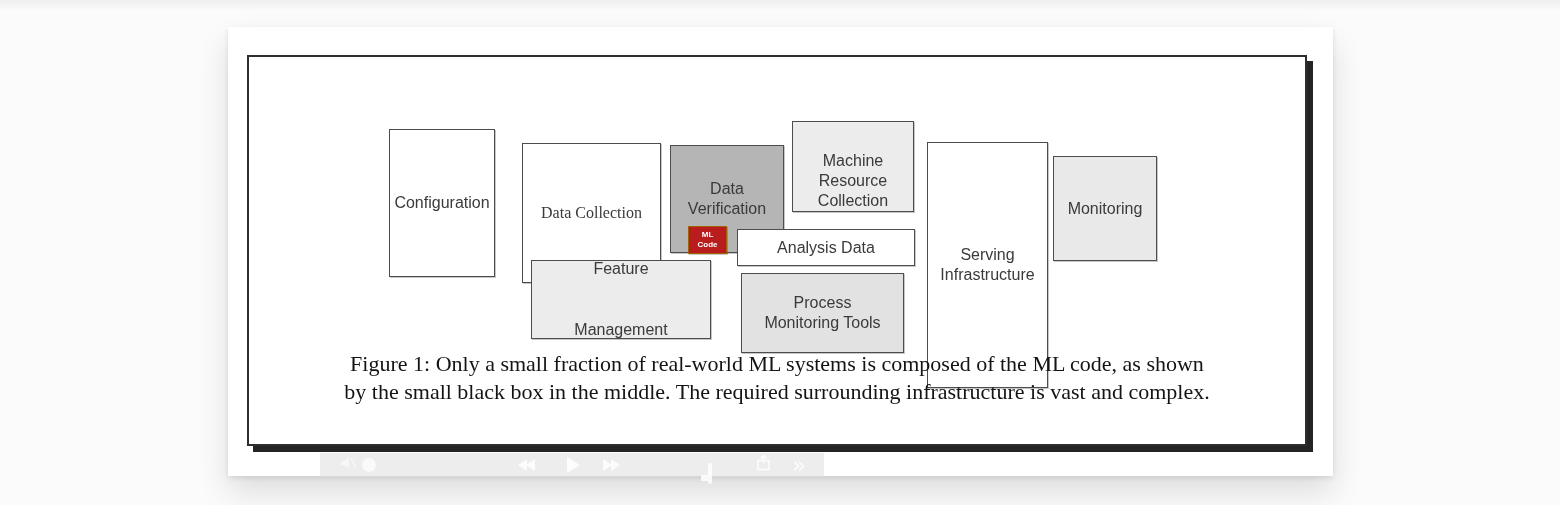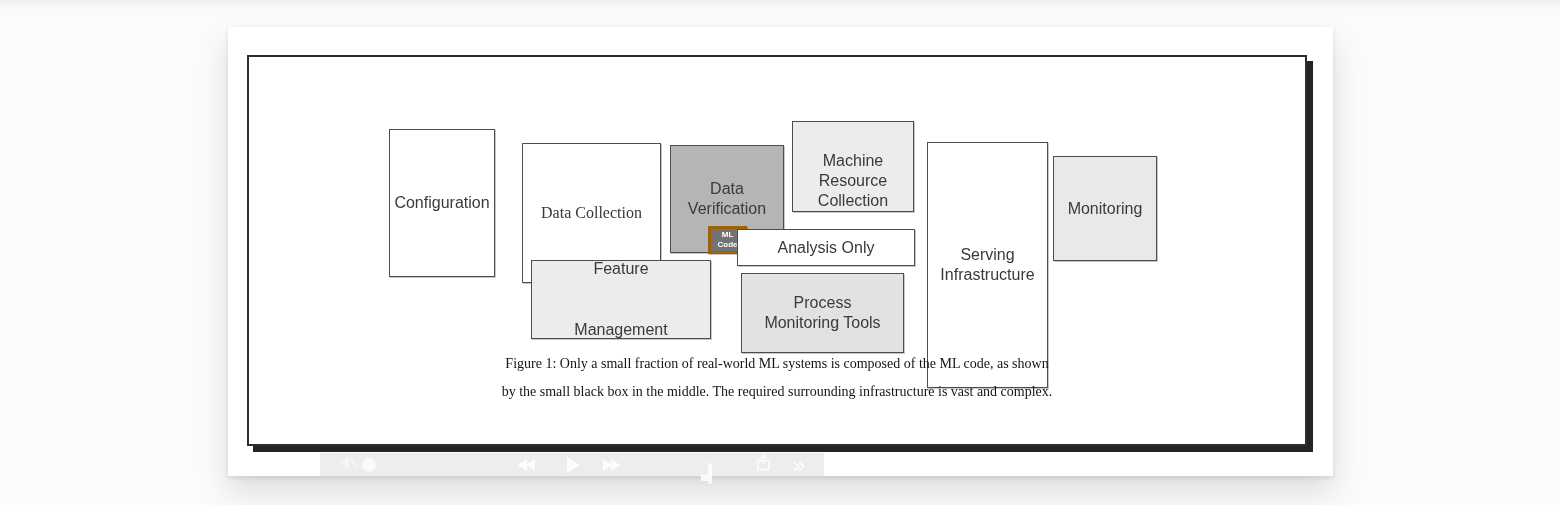--- a/index.html
+++ b/index.html
@@ -32,27 +32,27 @@
     display:flex;flex-direction:column;align-items:center;justify-content:center;
     text-align:center;color:#3a3a3a;font-size:16px;line-height:20px;
     box-sizing:border-box;
   }
   .fill-white{background:#ffffff;}
   .fill-light{background:#ececec;}
   .fill-light2{background:#e9e9e9;margin-top:44px;}
   .fill-mid{background:#e2e2e2;}
   .fill-gray{background:#b5b5b5;}
   .fig-box.ml{
-    background:#737373;color:#ffffff;border:3px solid #a16207;
-    font-size:8px;line-height:10px;font-weight:bold;margin-left:20px;
+    background:#b91c1c;color:#ffffff;border:1px solid #a16207;
+    font-size:8px;line-height:10px;font-weight:bold;
   }
   .caption{
     position:absolute;left:0;top:293px;width:100%;
     text-align:center;color:#141414;
-    font-family:"Liberation Serif", serif;font-size:14px;line-height:28px;
+    font-family:"Liberation Serif", serif;font-size:22px;line-height:28px;
   }
   
   .media-bar{
     position:absolute;left:320px;top:453px;width:504px;height:24px;
     background:rgba(222,222,222,0.55);
     z-index:5;
   }
   .mb-icon{position:absolute;top:50%;transform:translateY(-50%);opacity:0.85;}
   .tri-r{width:0;height:0;border-top:6px solid transparent;border-bottom:6px solid transparent;border-left:9px solid #fff;display:inline-block;}
   .tri-l{width:0;height:0;border-top:6px solid transparent;border-bottom:6px solid transparent;border-right:9px solid #fff;display:inline-block;}
@@ -90,21 +90,21 @@
       <div>Code</div>
     </div>
 
     <div class="fig-box fill-light" style="left:543px;top:64px;width:122px;height:91px;justify-content:flex-end;">
       <div>Machine</div>
       <div>Resource</div>
       <div>Collection</div>
     </div>
 
     <div class="fig-box fill-white" style="left:488px;top:172px;width:178px;height:37px;">
-      <div>Analysis Only</div>
+      <div>Analysis Data</div>
     </div>
 
     <div class="fig-box fill-light" style="left:282px;top:203px;width:180px;height:79px;gap:41px;">
       <div>Feature</div>
       <div>Management</div>
     </div>
 
     <div class="fig-box fill-mid" style="left:492px;top:216px;width:163px;height:80px;">
       <div>Process</div>
       <div>Monitoring Tools</div>

